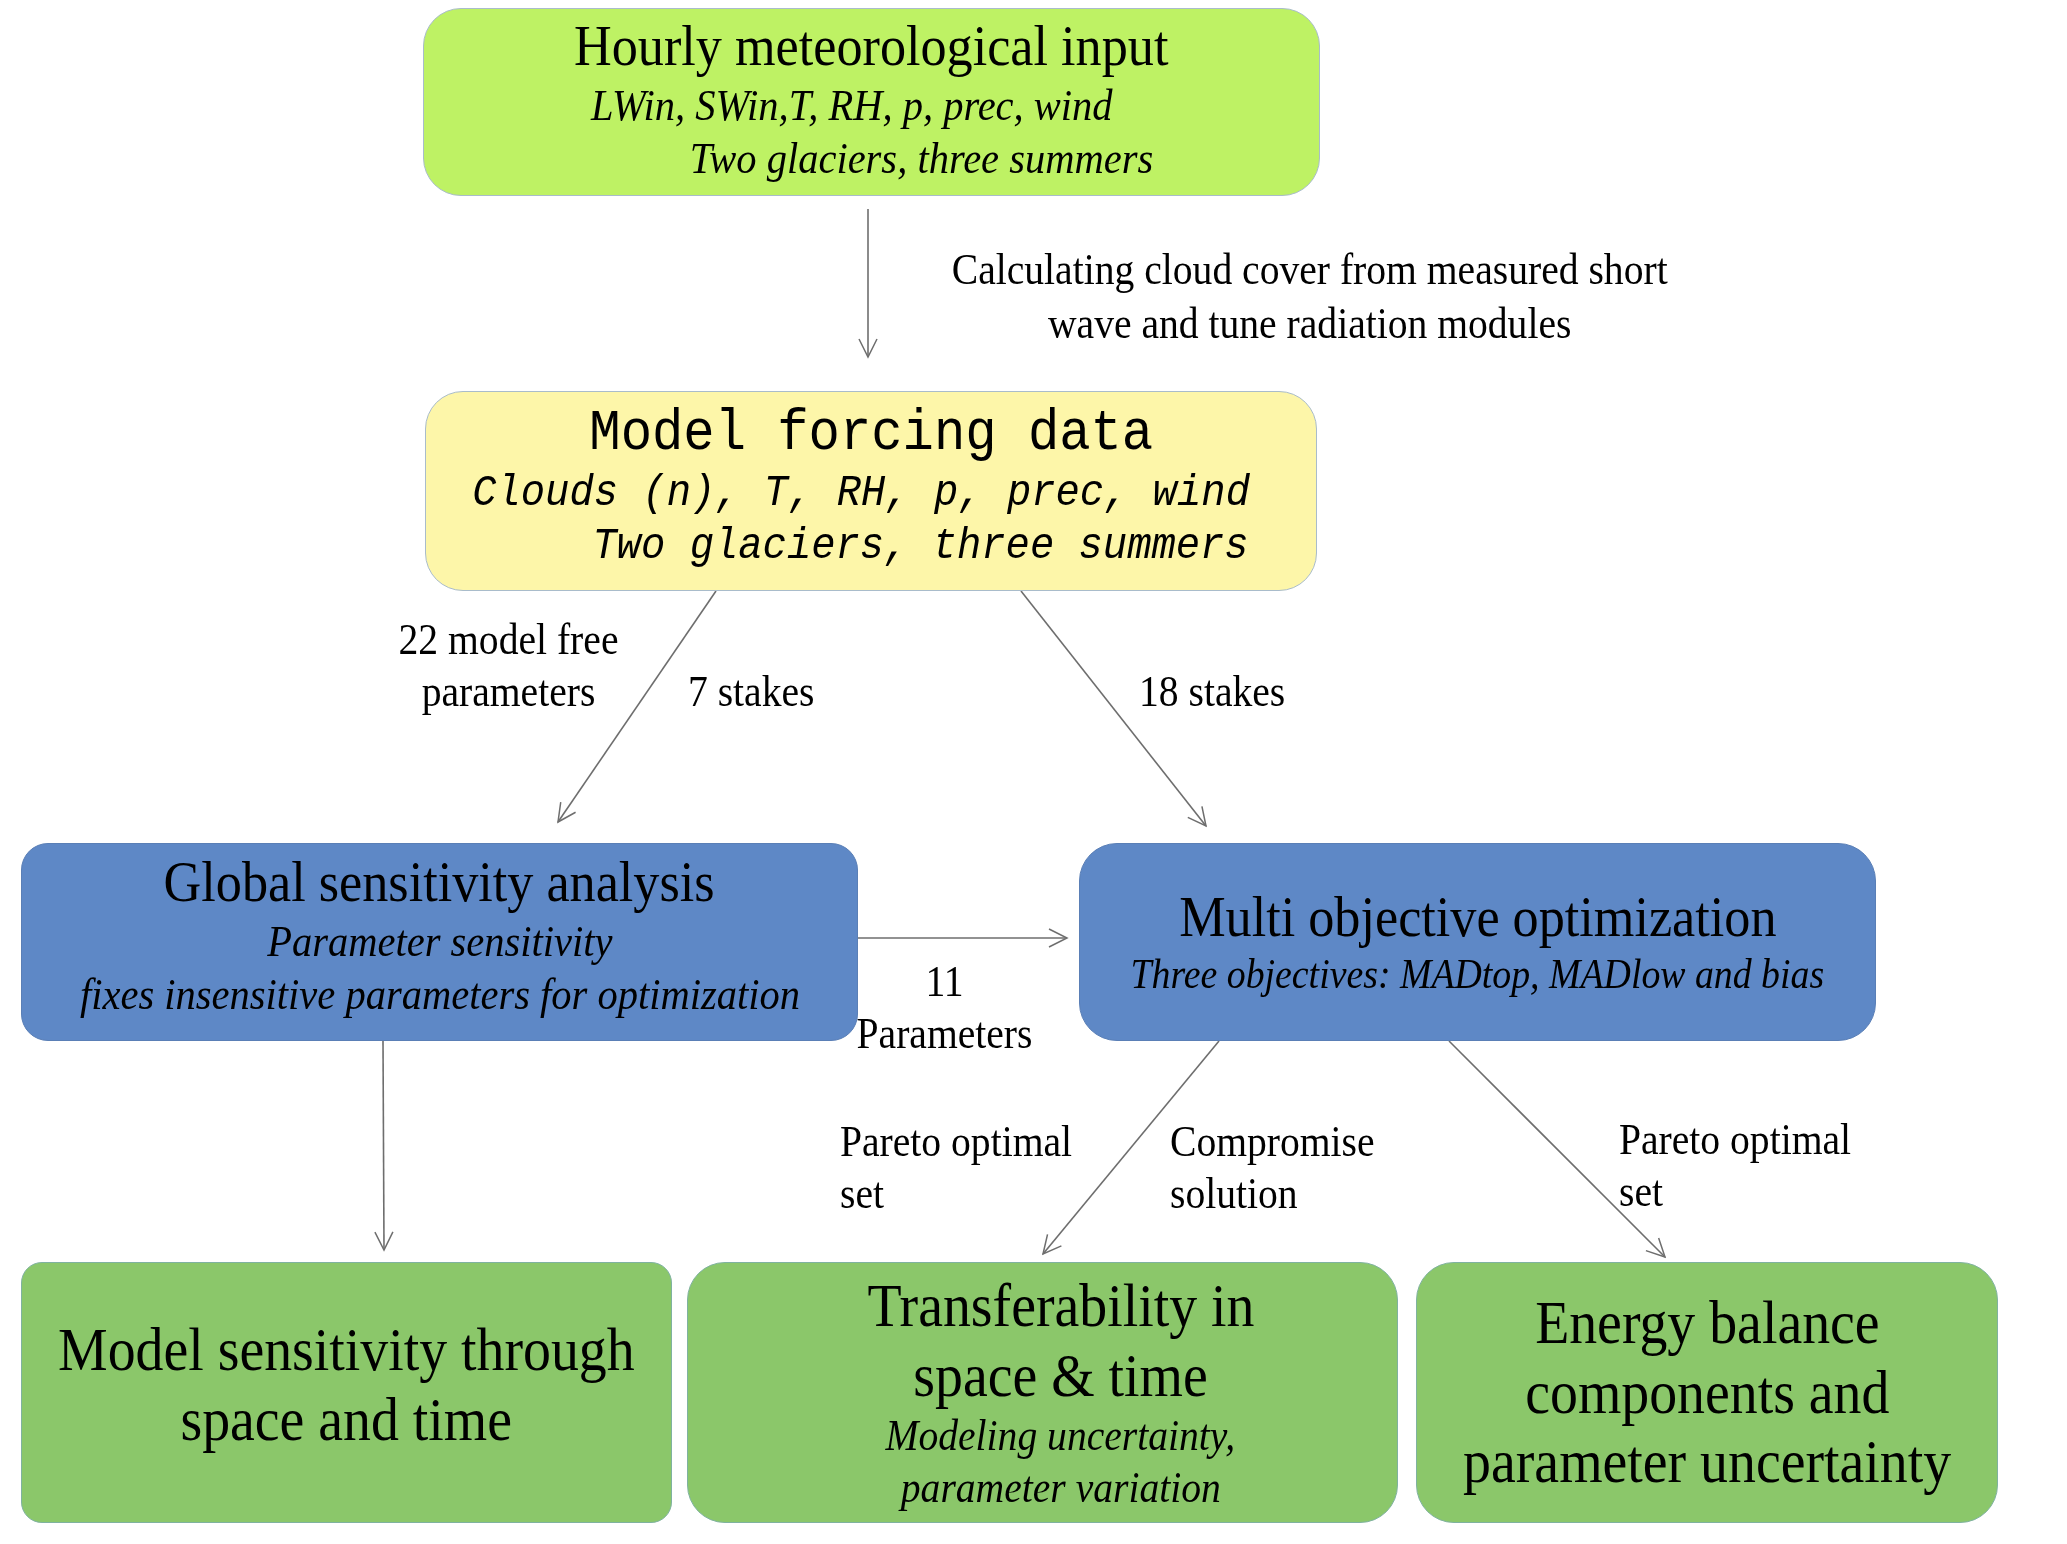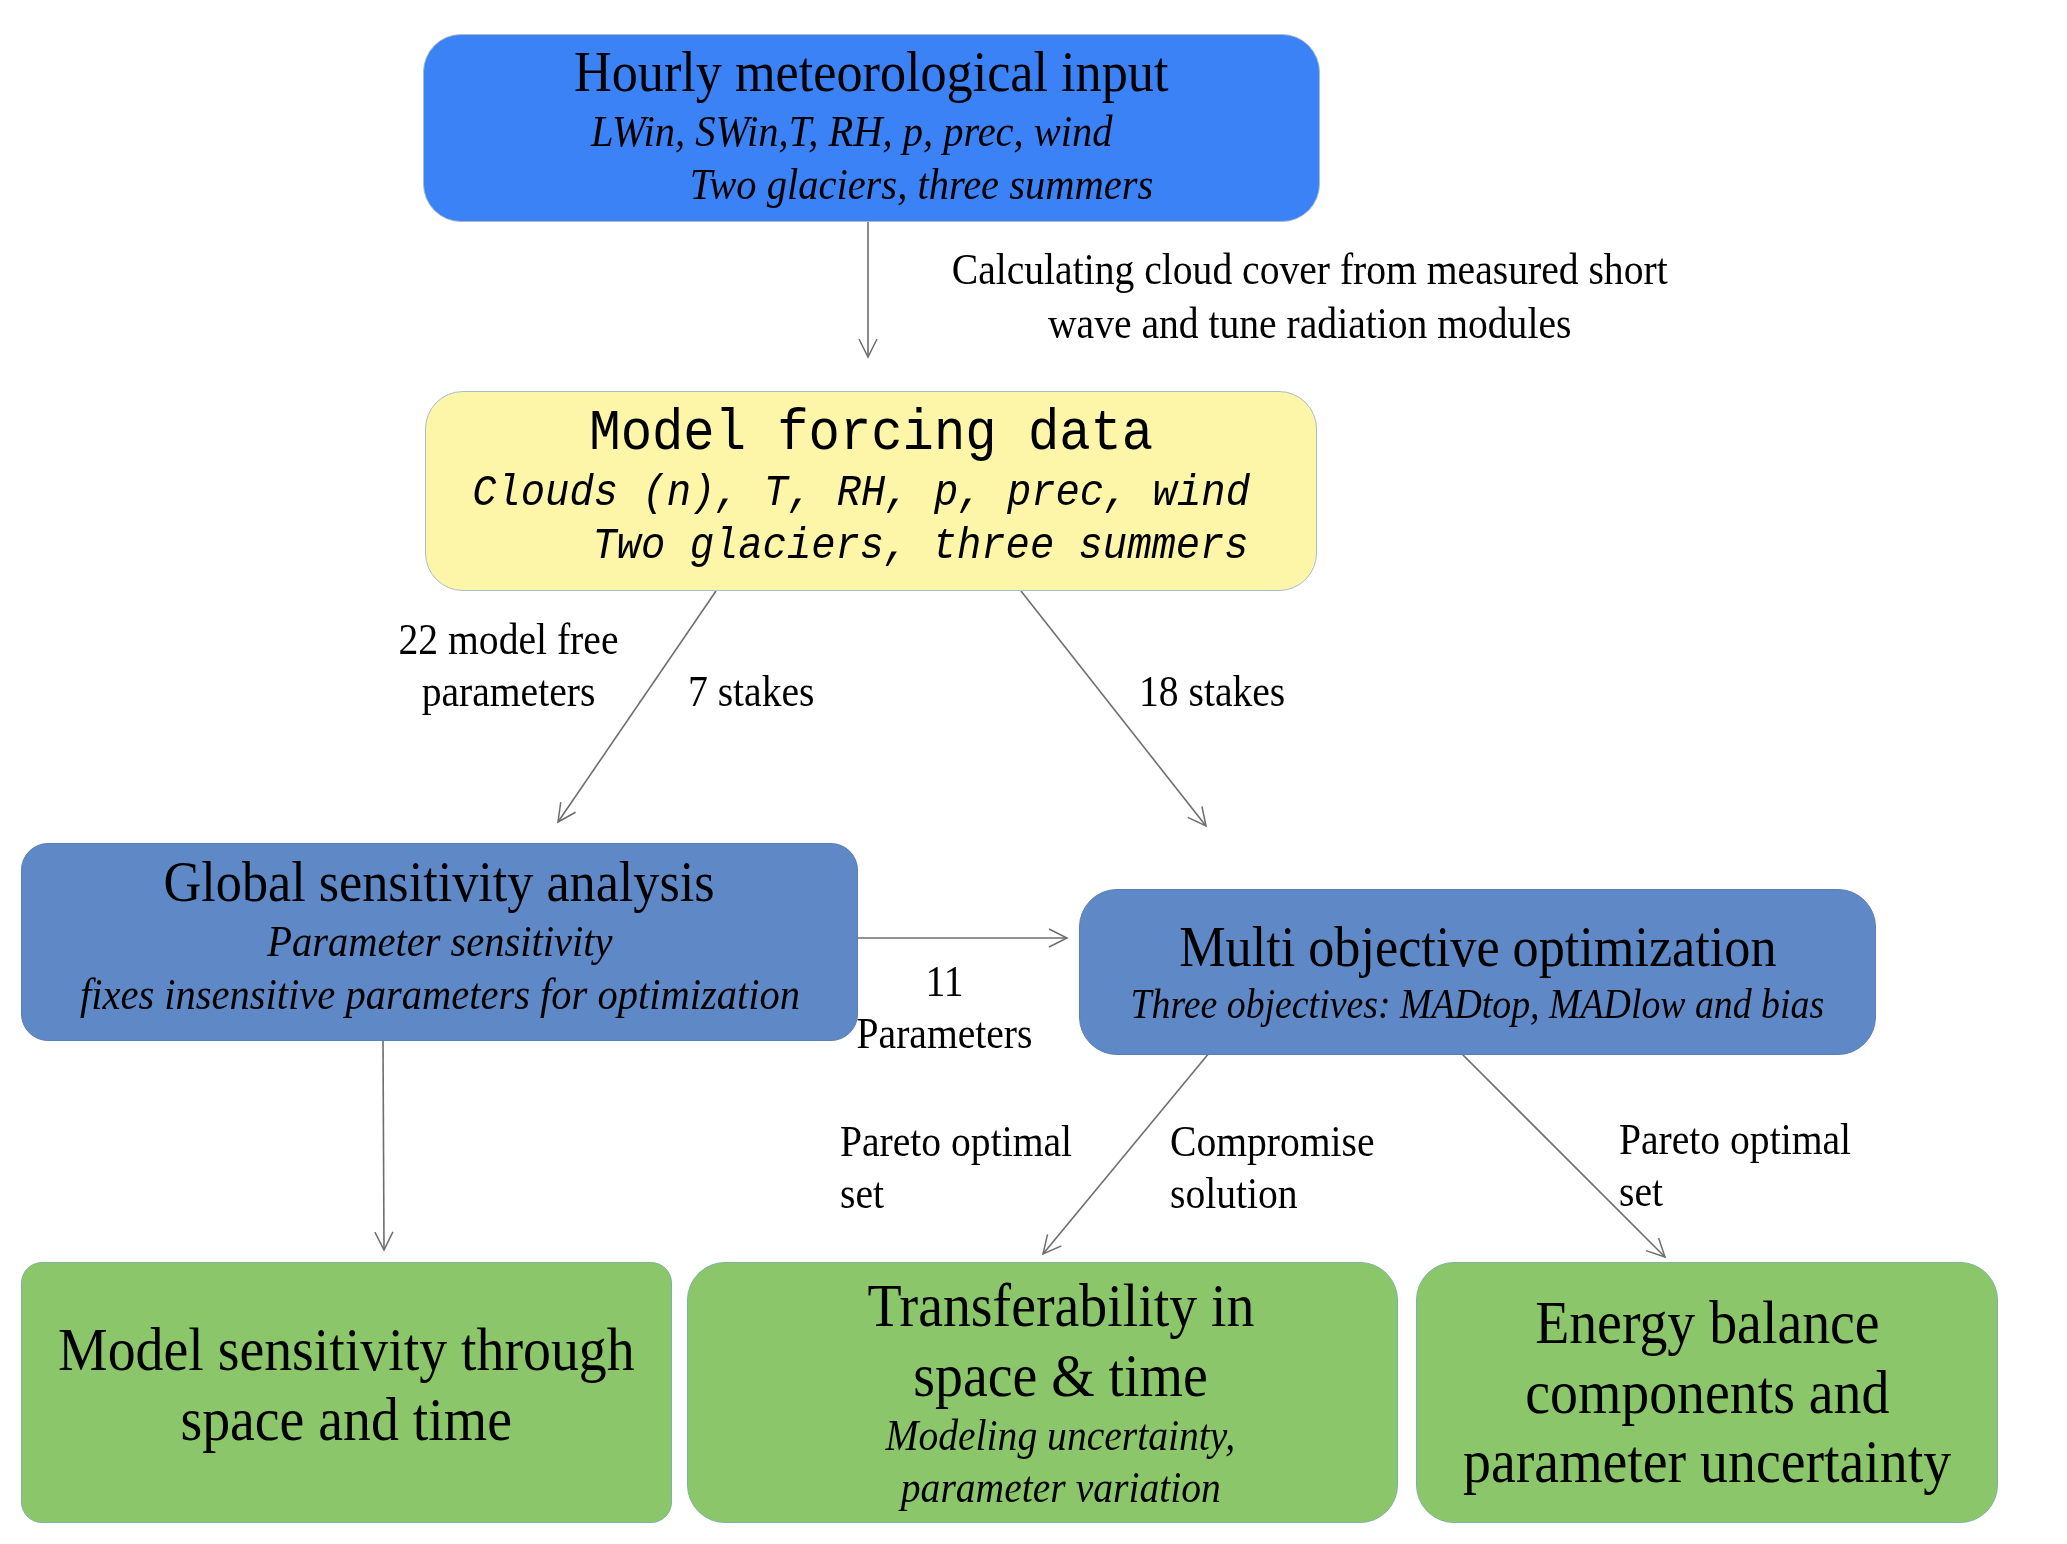--- a/index.html
+++ b/index.html
@@ -29,21 +29,21 @@
   </defs>
   <line x1="868" y1="209" x2="868" y2="357" stroke="#6e6e6e" stroke-width="1.6" marker-end="url(#ah)"></line>
   <line x1="716" y1="591" x2="558" y2="822" stroke="#6e6e6e" stroke-width="1.6" marker-end="url(#ah)"></line>
   <line x1="1021" y1="591" x2="1206" y2="826" stroke="#6e6e6e" stroke-width="1.6" marker-end="url(#ah)"></line>
   <line x1="832" y1="938" x2="1067" y2="938" stroke="#6e6e6e" stroke-width="1.6" marker-end="url(#ah)"></line>
   <line x1="383" y1="1041" x2="384" y2="1250" stroke="#6e6e6e" stroke-width="1.6" marker-end="url(#ah)"></line>
   <line x1="1219" y1="1041" x2="1043" y2="1254" stroke="#6e6e6e" stroke-width="1.6" marker-end="url(#ah)"></line>
   <line x1="1449" y1="1041" x2="1665" y2="1257" stroke="#6e6e6e" stroke-width="1.6" marker-end="url(#ah)"></line>
 </svg>
 
-<div class="node yellow" style="left: 423px; top: 34px; width: 897px; height: 188px; padding-left: 0px; background: #3b82f6;">
+<div class="node yellow" style="left: 423px; top: 8px; width: 897px; height: 188px; padding-left: 0px; background: #bef264;">
   <div class="title" style="margin-top:-4px;">Hourly meteorological input</div>
   <div class="sub" style="margin-left:-40px;">LWin, SWin,T, RH, p, prec, wind</div>
   <div class="sub" style="margin-left:100px;">Two glaciers, three summers</div>
 </div>
 
 <div class="label" style="left:893px; top:244px; text-align:center; transform:scaleX(0.9); width:926px;">
   <span>Calculating cloud cover from measured short</span>
   <span style="margin-top:2px;">wave and tune radiation modules</span>
 </div>
 
@@ -64,21 +64,21 @@
   <div class="title" style="margin-top:-12px;">Global sensitivity analysis</div>
   <div class="sub">Parameter sensitivity</div>
   <div class="sub">fixes insensitive parameters for optimization</div>
 </div>
 
 <div class="label" style="left:832px; top:956px; text-align:center; width:250px; transform:scaleX(0.9);">
   <span>11</span>
   <span>Parameters</span>
 </div>
 
-<div class="node blue" style="left: 1079px; top: 843px; width: 797px; height: 166px; background: rgb(94, 136, 198); margin-top: 46px;">
+<div class="node blue" style="left: 1079px; top: 843px; width: 797px; height: 198px; background: rgb(94, 136, 198);">
   <div class="title" style="margin-top:0px;">Multi objective optimization</div>
   <div class="sub" style="font-size:42px;">Three objectives: MADtop, MADlow and bias</div>
 </div>
 
 <div class="label" style="left:840px; top:1116px; transform:scaleX(0.9);">
   <span>Pareto optimal</span>
   <span>set</span>
 </div>
 <div class="label" style="left:1170px; top:1116px; transform:scaleX(0.9);">
   <span>Compromise</span>

